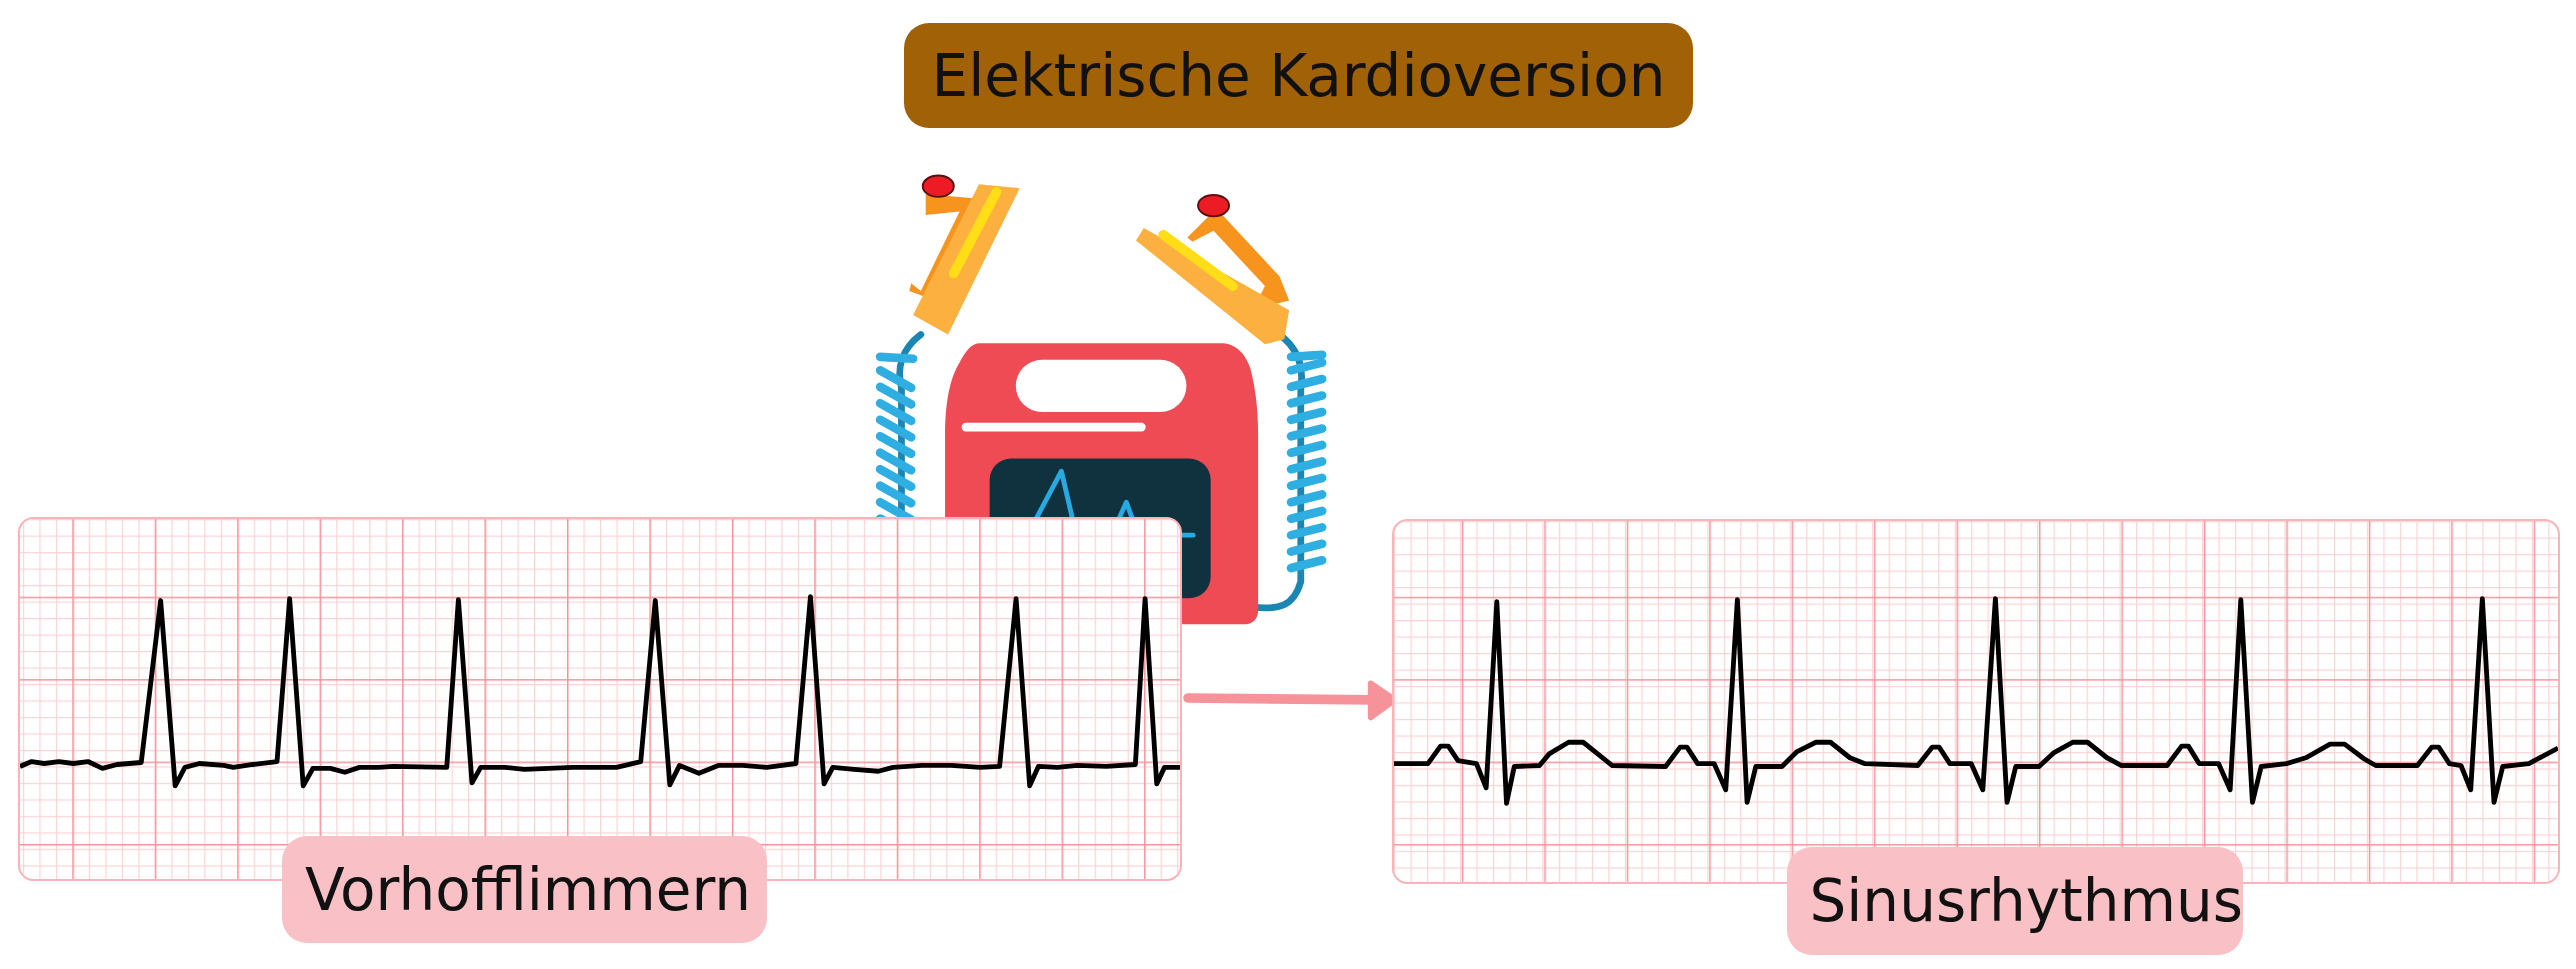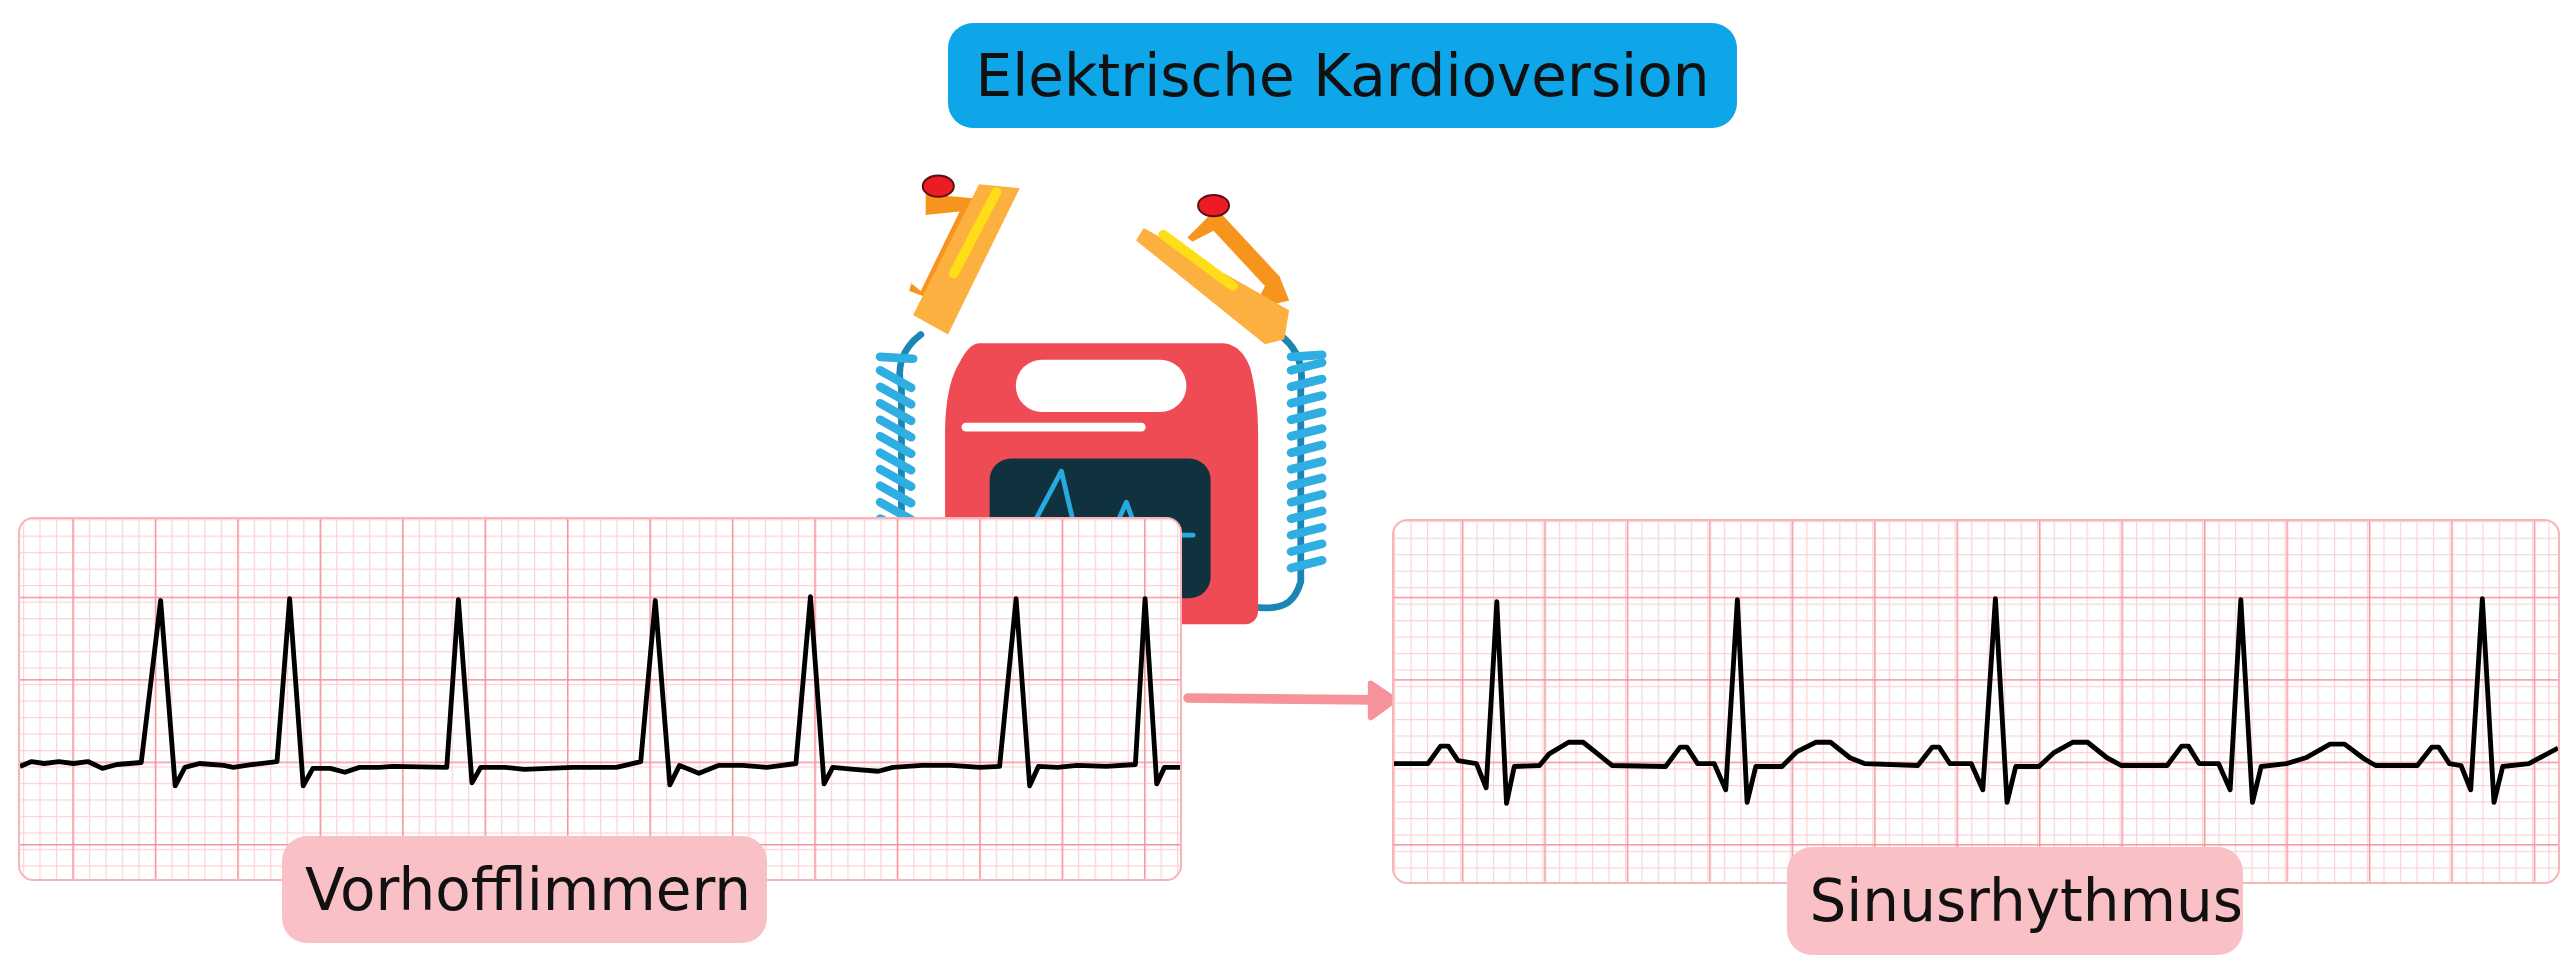--- a/index.html
+++ b/index.html
@@ -1,21 +1,21 @@
 <!DOCTYPE html>
 <html><head>
 <meta charset="utf-8">
 <style>
   html, body { margin: 0; padding: 0; background: #ffffff; }
   body { width: 2576px; height: 970px; position: relative; overflow: hidden; font-family: "DejaVu Sans", sans-serif; }
   .abs { position: absolute; }
   .title-box {
     left: 904px; top: 23px; width: 789px; height: 105px;
-    background: #0ea5e9; border-radius: 25px;
-    display: flex; align-items: center; justify-content: center; margin-left: 44px;
+    background: #a16207; border-radius: 25px;
+    display: flex; align-items: center; justify-content: center;
   }
   .title-box span { font-size: 58px; color: #111; letter-spacing: 0px; }
   .ecg-card {
     border: 2.9px solid #f8b4b9; border-radius: 15.5px; overflow: hidden; background: #fff;
   }
   .ecg-card svg { display: block; }
   .label-box {
     background: #f9c0c6; border-radius: 25px;
     display: flex; align-items: center; justify-content: center;
   }

